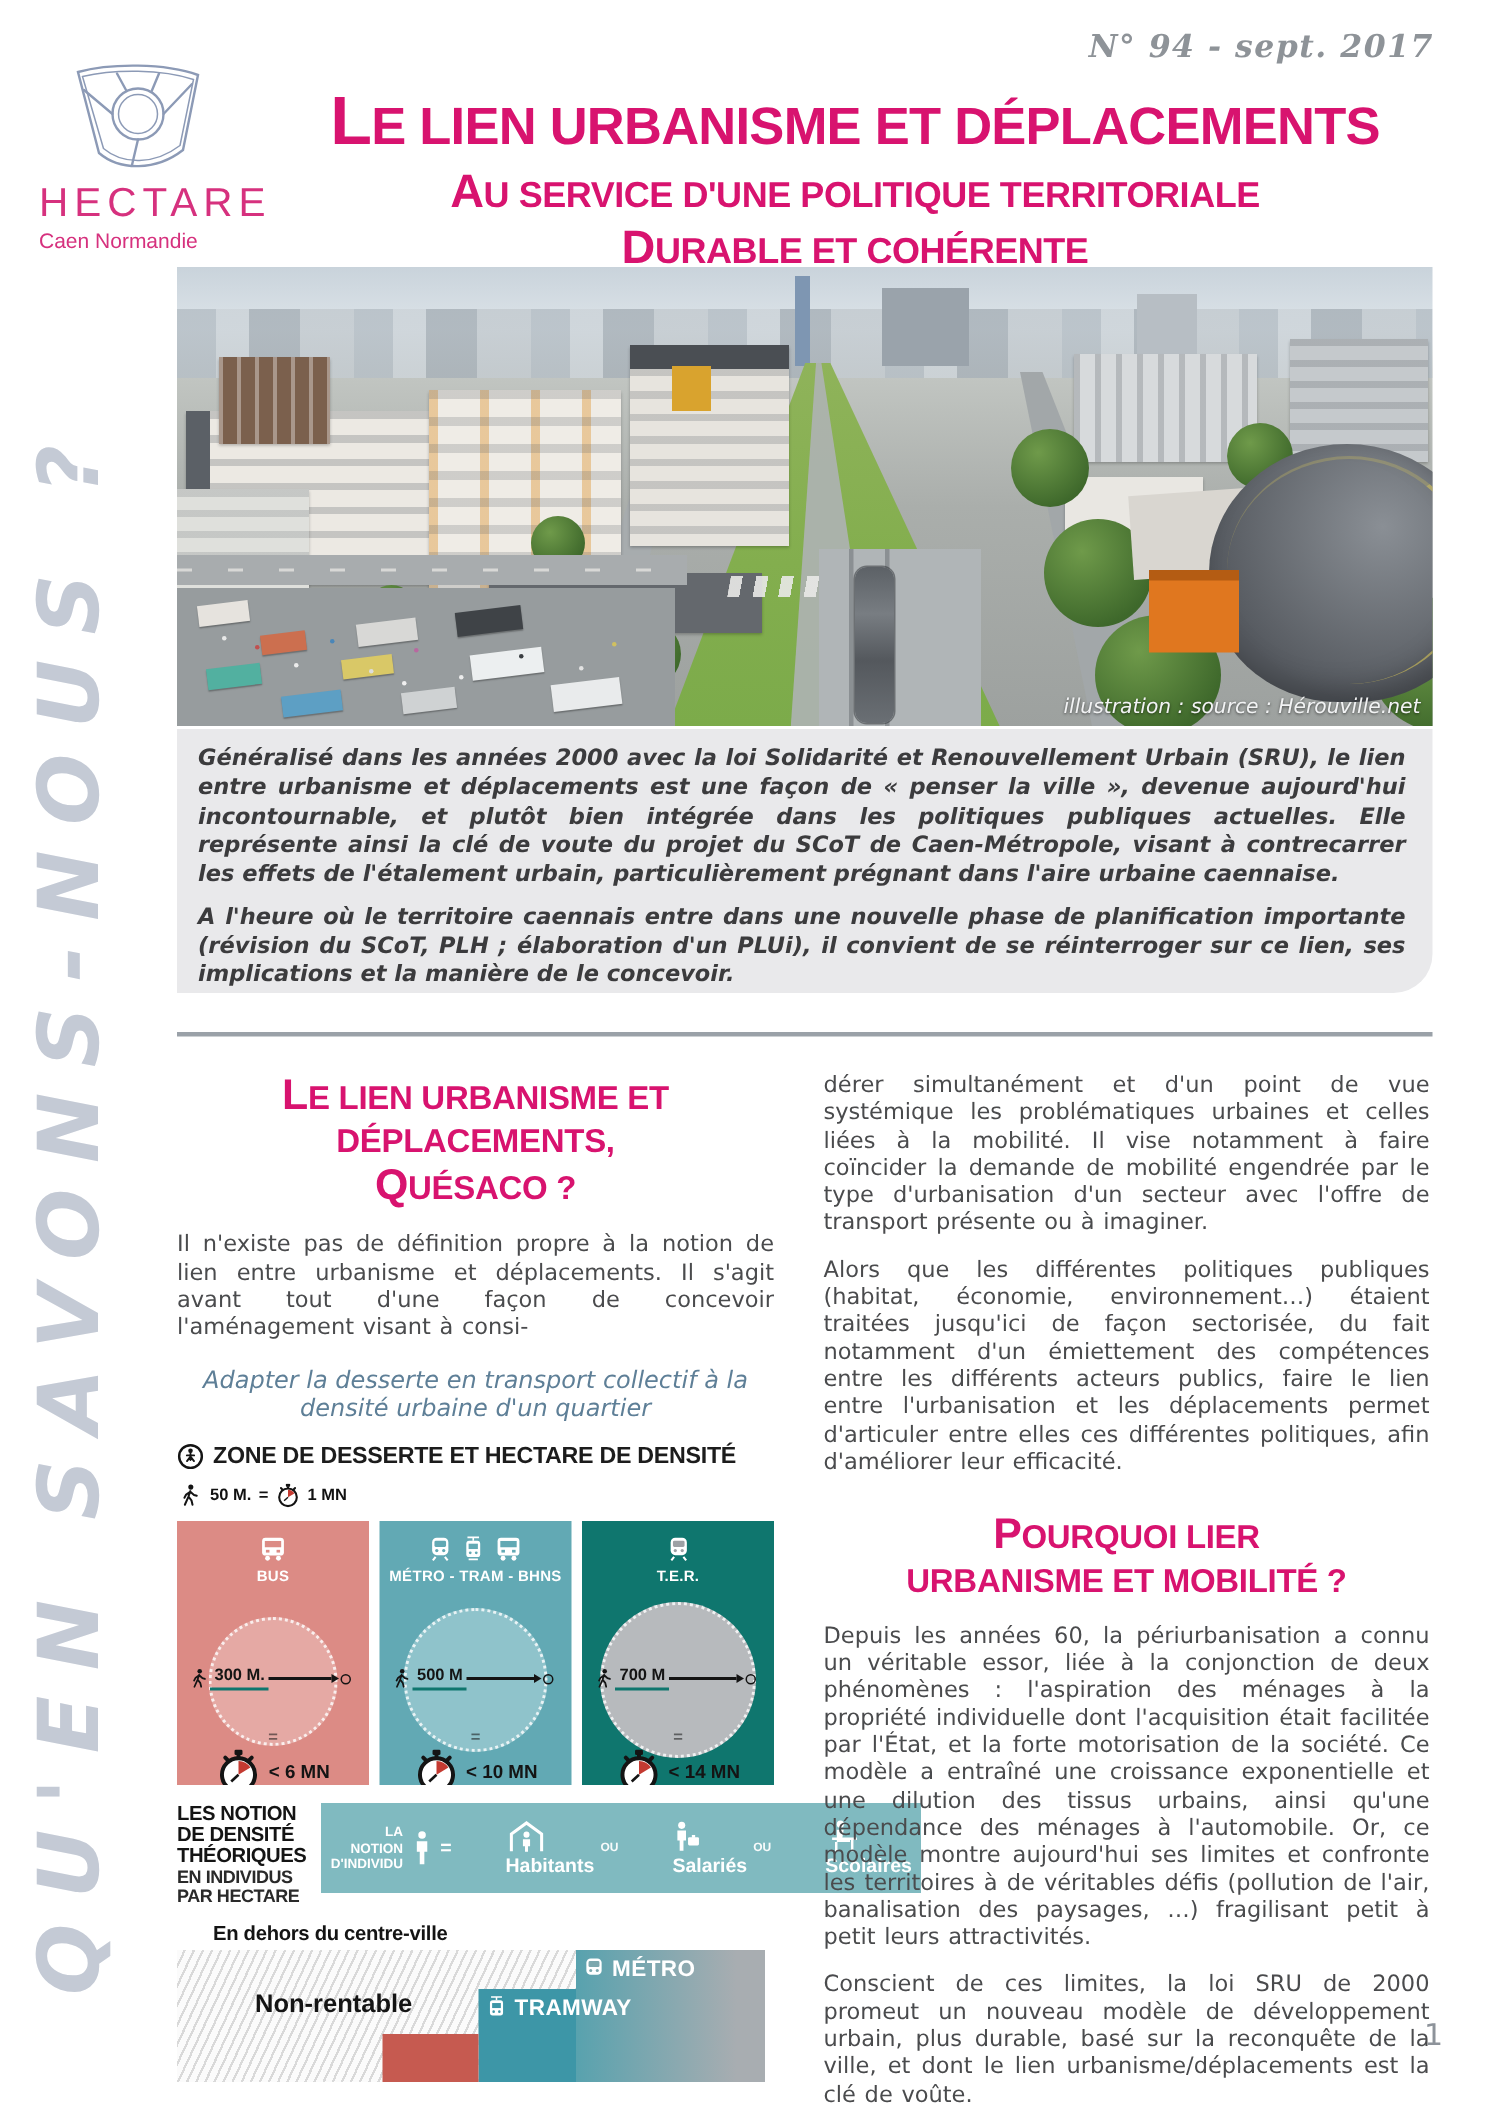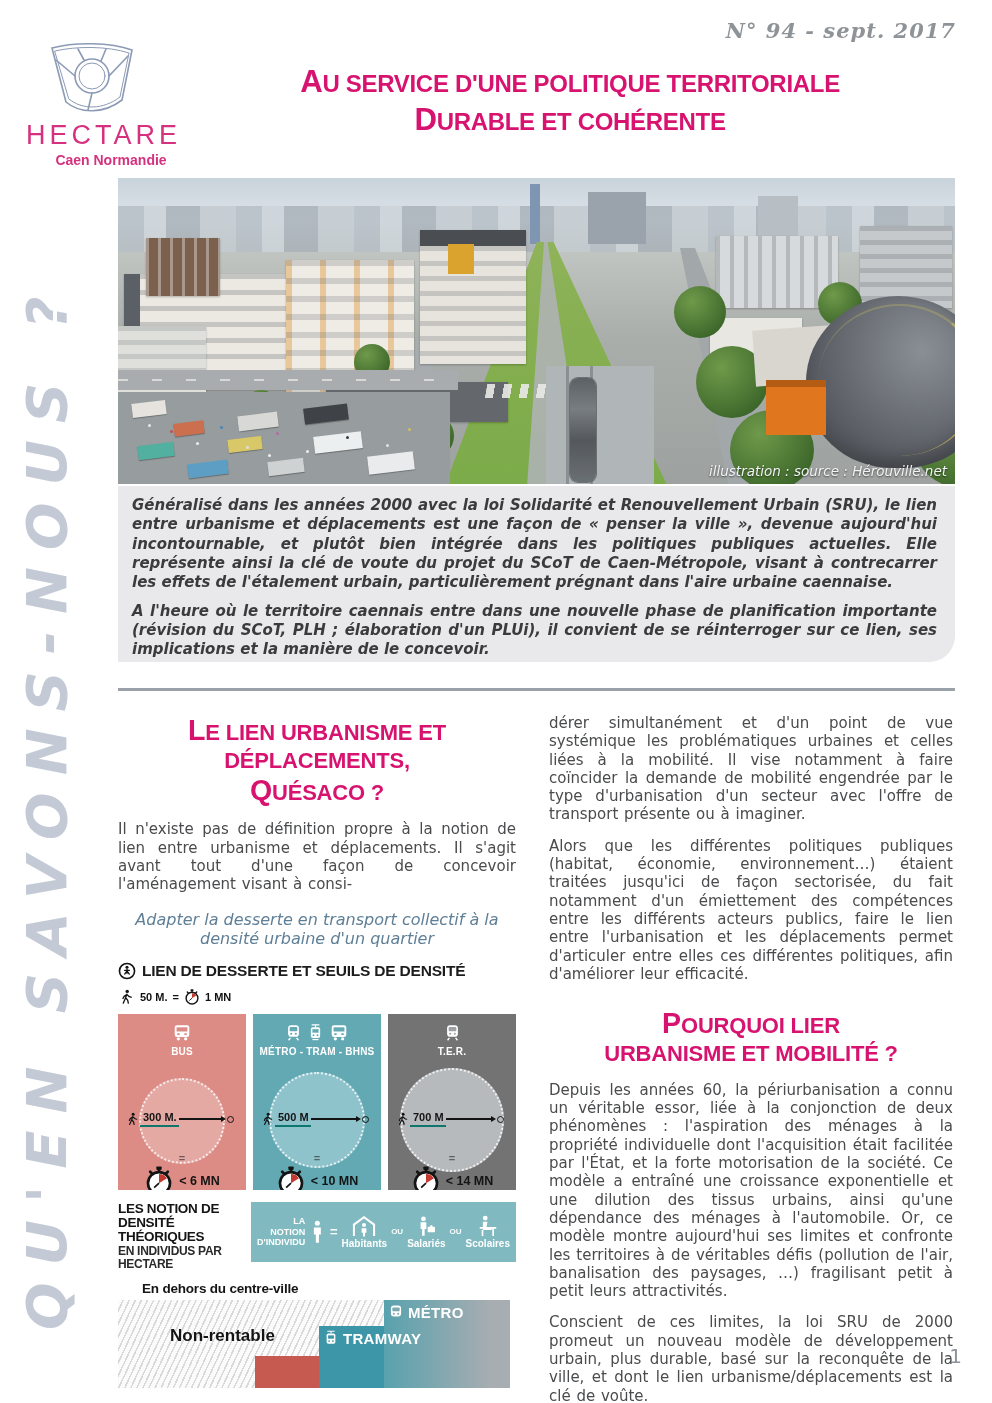--- a/index.html
+++ b/index.html
@@ -6,21 +6,21 @@
   body{font-family:"DejaVu Sans",sans-serif;color:#47484a;}
   .page{position:relative;width:992px;height:1403px;background:#fff;overflow:hidden;}
 
   
   .issue{position:absolute;top:18px;right:36px;font-family:"DejaVu Serif",serif;
          font-style:italic;font-weight:700;font-size:21px;color:#8e9398;letter-spacing:1px;}
   .logo{position:absolute;top:40px;left:26px;width:170px;text-align:left;}
   .logo svg{display:block;margin-left:18px;}
   .logo-name{font-family:"Liberation Sans",sans-serif;font-size:27px;letter-spacing:4px;
              color:#d6317e;font-weight:400;margin-top:2px;}
-  .logo-sub{font-family:"Liberation Sans",sans-serif;font-size:14px;color:#d6317e;font-weight:700;margin-top:1px;text-align:center;}
+  .logo-sub{font-family:"Liberation Sans",sans-serif;font-size:14px;color:#d6317e;font-weight:400;margin-top:1px;}
   .titleblock{position:absolute;top:58px;left:180px;width:780px;text-align:center;color:#d8136f;}
   .title-main{font-family:"Liberation Sans",sans-serif;font-weight:700;font-size:35px;
               letter-spacing:-0.5px;line-height:1.0;}
   .title-sub{font-family:"Liberation Sans",sans-serif;font-weight:700;font-size:24px;
              letter-spacing:-0.3px;line-height:1.15;margin-top:6px;}
   .title-sub2{font-family:"Liberation Sans",sans-serif;font-weight:700;font-size:24px;
               letter-spacing:-0.3px;line-height:1.15;margin-top:2px;}
   .pinkcap::first-letter{font-size:1.3em;}
 
   
@@ -110,21 +110,21 @@
   .igtitle{margin:16px 4px 0 4px;text-align:center;font-style:italic;font-weight:400;
            font-size:16px;line-height:1.2;color:#5e7f97;}
   .ig{margin-top:14px;font-family:"Liberation Sans",sans-serif;}
   .ig-sec1{display:flex;align-items:center;gap:6px;font-weight:700;font-size:15.5px;color:#1c1c1c;
            letter-spacing:-0.2px;}
   .ig-legend{display:flex;align-items:center;gap:5px;margin-top:9px;font-weight:700;font-size:11px;color:#111;}
   .panels{display:flex;gap:7px;margin-top:8px;}
   .panel{position:relative;flex:1;height:176px;overflow:hidden;}
   .p-bus{--panel:#DC8B85;background:#DC8B85;}
   .p-mtb{--panel:#62A9B4;background:#62A9B4;}
-  .p-ter{--panel:#9EA1A5;background:#737373;}
+  .p-ter{--panel:#9EA1A5;background:#0f766e;}
   .p-bus .pcircle{background:#e5a9a4;}
   .p-mtb .pcircle{background:#8fc3cb;}
   .p-ter .pcircle{background:#b7babd;}
   .picons{display:flex;justify-content:center;gap:5px;margin-top:9px;height:20px;align-items:center;color:#fff;}
   .pmode{text-align:center;color:#fff;font-weight:700;font-size:10px;letter-spacing:.2px;margin-top:3px;
          white-space:nowrap;}
   .pcircle{position:absolute;left:50%;top:64px;transform:translateX(-50%);width:86px;height:86px;
            border-radius:50%;border:2px dotted rgba(255,255,255,.8);box-sizing:border-box;}
   .reach{position:absolute;top:98px;left:7px;right:12px;display:flex;align-items:center;color:#141414;}
   .reach .dist{font-weight:700;font-size:11px;line-height:1;padding:0 2px 2px 3px;
@@ -139,21 +139,21 @@
          align-items:center;gap:5px;font-weight:700;font-size:12.5px;color:#141414;}
 
   .seuilsrow{display:flex;gap:10px;margin-top:12px;align-items:flex-start;}
   .seuils-t1{font-weight:700;font-size:13.5px;color:#141414;letter-spacing:-0.3px;line-height:1.05;}
   .seuils-t2{font-weight:700;font-size:12px;color:#2a2a2a;letter-spacing:-0.3px;line-height:1.1;}
   .notion{flex:1;background:#80bac0;min-height:60px;display:flex;align-items:center;gap:4px;
           padding:4px 6px;box-sizing:border-box;color:#fff;}
   .notion .nlabel{font-weight:700;font-size:9px;line-height:1.15;text-align:right;}
   .notion .neq{font-weight:700;font-size:13px;}
   .nitem{display:flex;flex-direction:column;align-items:center;gap:1px;}
-  .nitem .nname{font-weight:700;font-size:10px;}
+  .nitem .nname{font-weight:700;font-size:13px;margin-left:32px;}
   .nou{font-weight:700;font-size:8px;opacity:.95;}
 
   .ctx{margin-top:10px;font-weight:700;font-size:13.5px;color:#141414;letter-spacing:-0.2px;padding-left:24px;}
   .dchart{position:relative;height:122px;margin-top:4px;}
   .hatch{position:absolute;left:0;top:0;width:392px;height:88px;
          background:repeating-linear-gradient(115deg,#fbfbfb 0 4px,#d9d9d9 4px 5.5px);}
   .dbar{position:absolute;display:flex;align-items:flex-start;color:#fff;font-weight:700;}
   .dbar .blabel{white-space:nowrap;font-size:15px;letter-spacing:.3px;margin:4px 0 0 4px;
                 display:flex;align-items:center;gap:4px;}
   .bar-metro{left:266px;width:126px;top:0;height:88px;background:linear-gradient(90deg,#58a2ae,#a8adb1 85%);}
@@ -178,20 +178,21 @@
         <circle cx="48" cy="36" r="17"></circle>
         <circle cx="48" cy="36" r="13" stroke-width="1"></circle>
         <path d="M31 36 L12 20 M65 36 L84 16 M48 53 L44 70 M40 20 L34 9 M57 21 L62 9"></path>
       </g>
     </svg>
     <div class="logo-name">HECTARE</div>
     <div class="logo-sub">Caen Normandie</div>
   </div>
 
   <div class="titleblock">
+    <div class="title-main pinkcap">LE LIEN URBANISME ET DÉPLACEMENTS</div>
     <div class="title-sub pinkcap">AU SERVICE D'UNE POLITIQUE TERRITORIALE</div>
     <div class="title-sub2 pinkcap">DURABLE ET COHÉRENTE</div>
   </div>
 
   <div class="vbanner">QU'EN SAVONS-NOUS ?</div>
 
   <div class="ph">
     <div class="ph-far"></div>
     <div class="ph-tower"></div>
     <div class="ph-hi1"></div>
@@ -260,21 +261,21 @@
     <div class="igtitle">Adapter la desserte en transport collectif à la</div>
     <div class="igtitle" style="margin-top:0;">densité urbaine d'un quartier</div>
 
     <div class="ig">
       <div class="ig-sec1">
         <svg width="18" height="18" viewBox="0 0 20 20">
           <circle cx="10" cy="10" r="8.4" fill="none" stroke="#141414" stroke-width="1.8"></circle>
           <circle cx="10" cy="5.8" r="1.7" fill="#141414"></circle>
           <path d="M10 8 v4.6 M10 10 l-2.6 3.4 M10 10 l2.6 3.4 M7.3 9.2 h5.4" stroke="#141414" stroke-width="1.4" fill="none" stroke-linecap="round"></path>
         </svg>
-        <span>LIEN DE DESSERTE ET SEUILS DE DENSITÉ</span>
+        <span>ZONE DE DESSERTE ET HECTARE DE DENSITÉ</span>
       </div>
 
       <div class="ig-legend">
         <svg width="17" height="17" viewBox="0 0 24 24" style="color:#141414">
           <circle cx="13" cy="3.4" r="2.4" fill="currentColor"></circle>
           <path d="M12.5 7.2 L10.6 12.8 L7.4 20 M10.8 12.4 L13.6 15.8 L14.6 20 M12.4 7.8 L8.6 10.4 L7 13.4 M12.8 8 L16 10.8 L18.6 11.6" stroke="currentColor" stroke-width="1.9" fill="none" stroke-linecap="round" stroke-linejoin="round"></path>
         </svg>
         <span>50 M.</span>
         <span>=</span>
         <svg width="16" height="16" viewBox="0 0 34 34">

